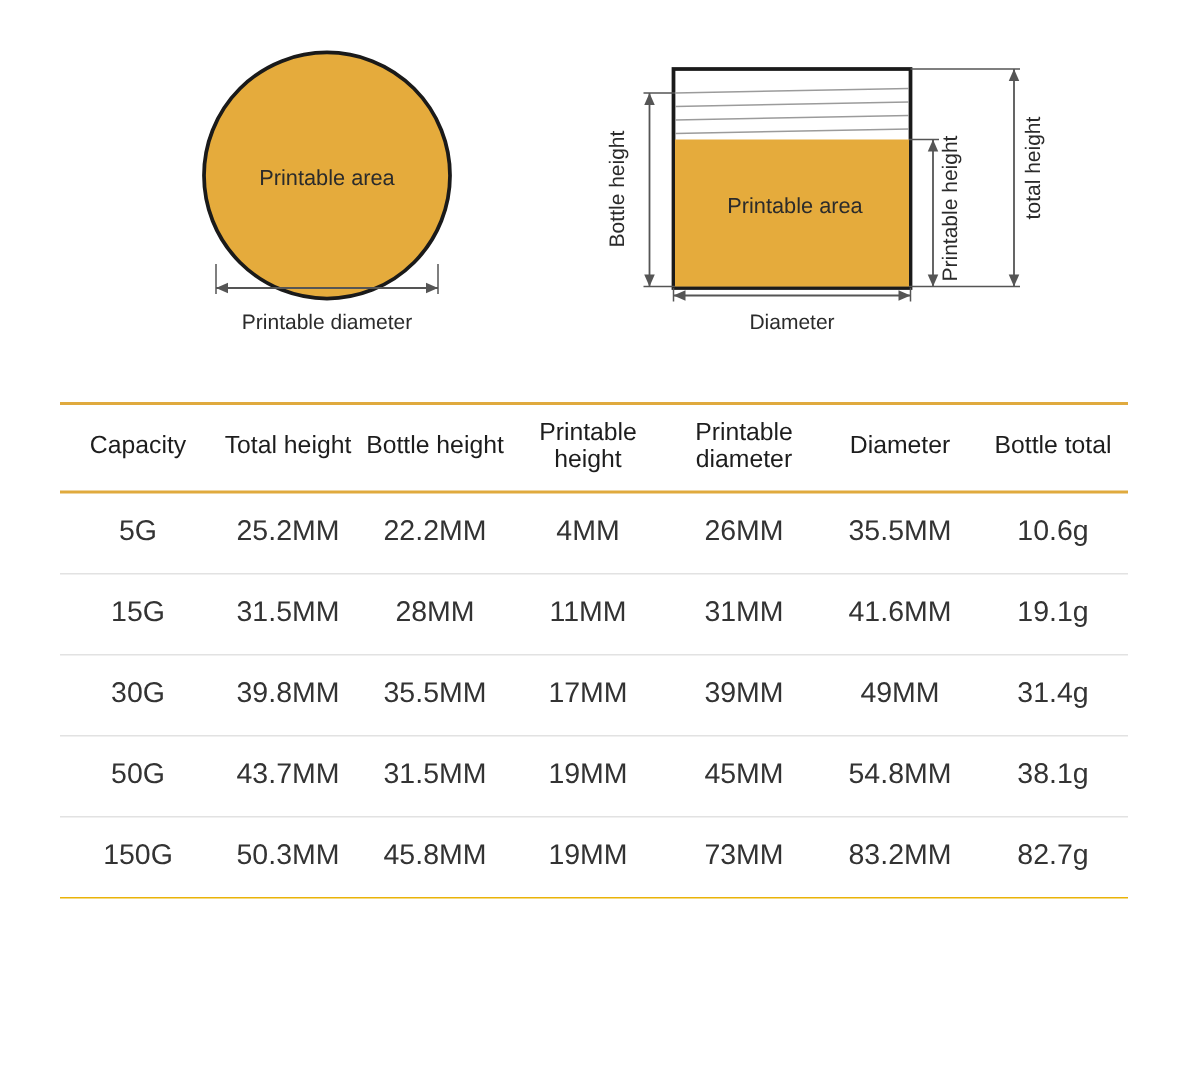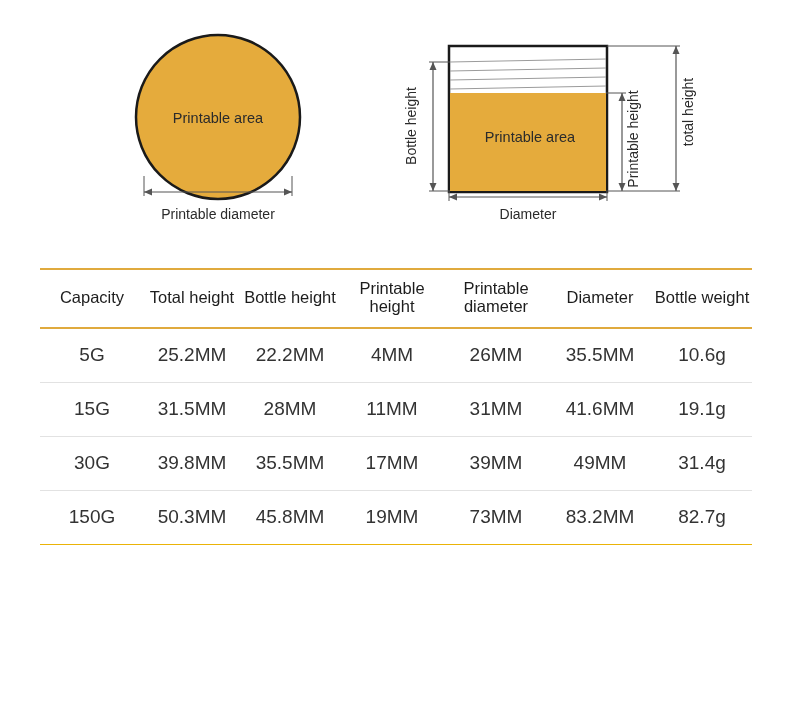--- a/index.html
+++ b/index.html
@@ -171,21 +171,21 @@
           <col class="c6">
       </colgroup>
       <thead>
         <tr>
           <th>Capacity</th>
           <th>Total height</th>
           <th>Bottle height</th>
           <th>Printable height</th>
           <th>Printable diameter</th>
           <th>Diameter</th>
-          <th>Bottle weight</th>
+          <th>Bottle total</th>
         </tr>
       </thead>
       <tbody>
         <tr>
           <td>5G</td>
           <td>25.2MM</td>
           <td>22.2MM</td>
           <td>4MM</td>
           <td>26MM</td>
           <td>35.5MM</td>
@@ -203,20 +203,29 @@
         <tr>
           <td>30G</td>
           <td>39.8MM</td>
           <td>35.5MM</td>
           <td>17MM</td>
           <td>39MM</td>
           <td>49MM</td>
           <td>31.4g</td>
         </tr>
         <tr>
+          <td>50G</td>
+          <td>43.7MM</td>
+          <td>31.5MM</td>
+          <td>19MM</td>
+          <td>45MM</td>
+          <td>54.8MM</td>
+          <td>38.1g</td>
+        </tr>
+        <tr>
           <td>150G</td>
           <td>50.3MM</td>
           <td>45.8MM</td>
           <td>19MM</td>
           <td>73MM</td>
           <td>83.2MM</td>
           <td>82.7g</td>
         </tr>
       </tbody>
     </table>

